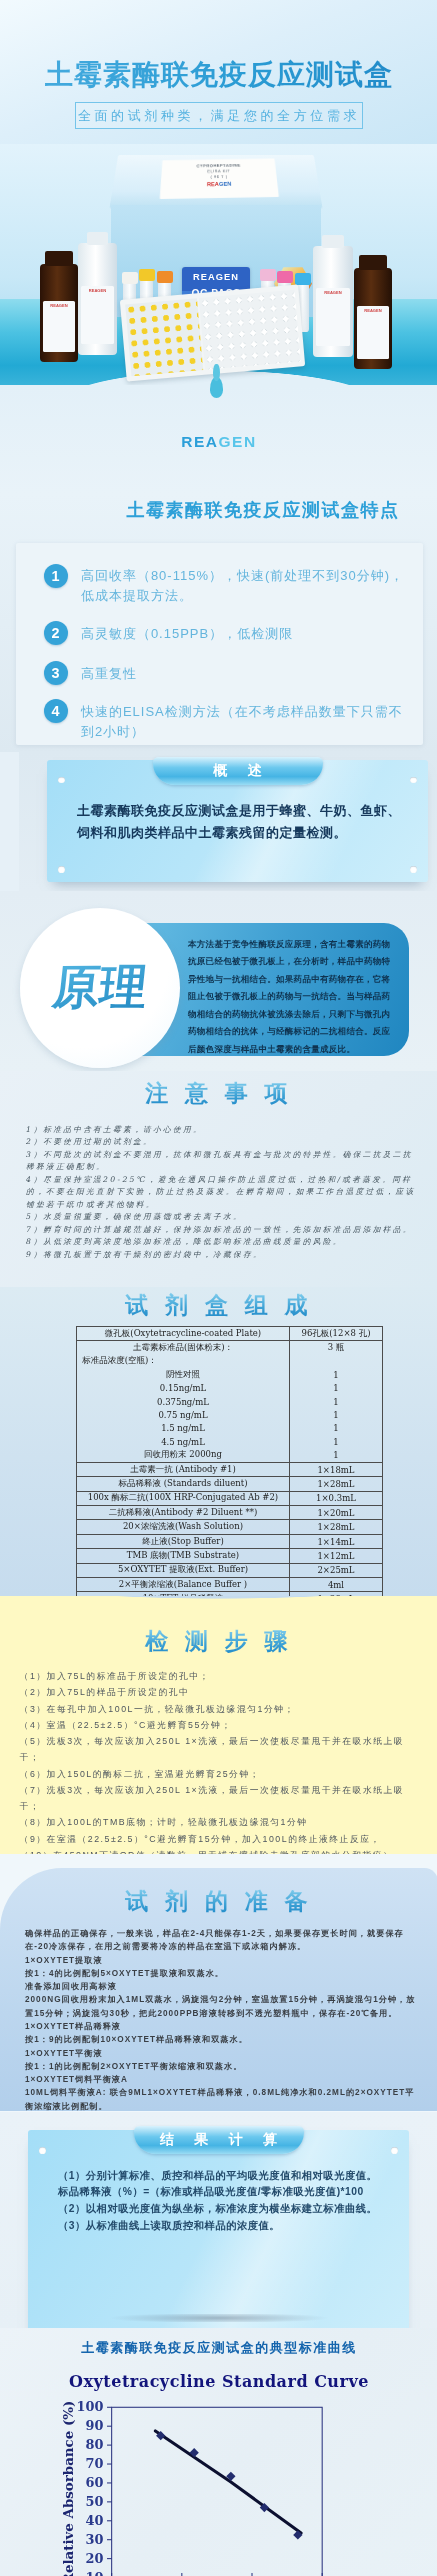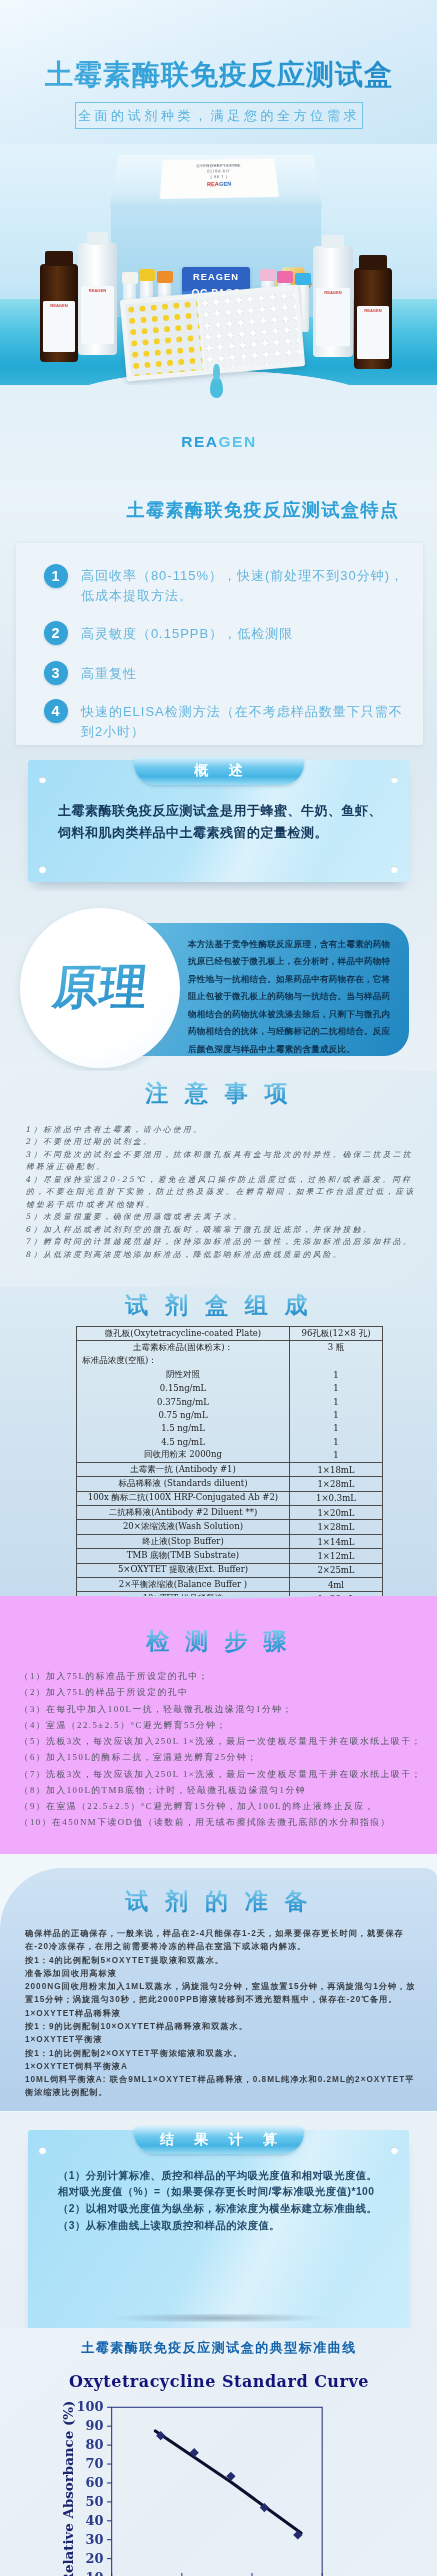--- a/index.html
+++ b/index.html
@@ -85,21 +85,21 @@
     box-shadow:0 8.2px 11.3px -6.2px rgba(110,140,165,.55);}
   .gpanel::before{content:"";position:absolute;inset:0;border-radius:3.1px;
     background:linear-gradient(115deg,transparent 46%,rgba(255,255,255,.45) 60%,transparent 78%);}
   .gtab{position:absolute;top:-3.1px;left:50%;transform:translateX(-50%);width:170px;height:28px;
     background:linear-gradient(180deg,#d9f2fd 0%,#6cc8ee 38%,#45b4e4 70%,#9adcf4 100%);
     border-radius:5.2px 5.2px 21.6px 21.6px;display:flex;align-items:center;justify-content:center;
     color:#fff;font-size:14px;font-weight:bold;letter-spacing:8.2px;text-indent:8.2px;
     box-shadow:0 1.5px 3.1px rgba(70,130,170,.35);}
   .gdot{position:absolute;width:6.7px;height:6.7px;border-radius:50%;background:#fff;
     box-shadow:inset 0 0.5px 1px rgba(120,150,170,.6);}
-  .overview{height:139px;background:linear-gradient(180deg,#dde9f1,#e3edf4);}
+  .overview{height:139px;background:linear-gradient(180deg,#dde9f1,#e3edf4);margin-left:19px;}
   .ovr-body{position:absolute;left:28px;right:28px;top:49px;font-size:13px;font-weight:bold;
     color:#16395c;letter-spacing:0.5px;line-height:1.7;}
 
   
   .principle{height:180px;background:linear-gradient(180deg,#e3edf4,#e8f1f6);}
   .pr-panel{position:absolute;left:77px;top:32px;width:332px;height:133px;border-radius:25px;
     background:linear-gradient(115deg,#73c6e9 0%,#3f9fd2 55%,#1f86c0 100%);}
   .pr-circle{position:absolute;left:19.6px;top:16.5px;width:160px;height:160px;border-radius:50%;
     background:radial-gradient(circle at 38% 32%,#ffffff 60%,#eef8fd 100%);
     display:flex;align-items:center;justify-content:center;box-shadow:0 3.1px 7.2px rgba(120,150,175,.25);}
@@ -126,21 +126,21 @@
   .ktable{position:absolute;left:76px;top:39px;width:305px;border:1px solid #4c4c4c;background:rgba(255,255,255,.06);}
   .krow{display:grid;grid-template-columns:69.5% 30.5%;}
   .krow.major{border-top:1px solid #4c4c4c;}
   .krow:first-child{border-top:none;}
   .kl,.kr{font-family:"DejaVu Serif",serif;font-size:8.5px;color:#1d1d1d;display:flex;
     align-items:center;justify-content:center;min-height:13.4px;padding:0 2.1px;text-align:center;}
   .kr{border-left:1px solid #4c4c4c;}
   .krow.left .kl{justify-content:flex-start;padding-left:5.2px;}
 
   
-  .steps{height:258px;background:#f0abfc;font-family:Liberation Serif, serif;}
+  .steps{height:258px;background:#fef9c3;}
   .steps::before{content:"";position:absolute;top:-1px;left:0;width:100%;height:36px;
     background:radial-gradient(115% 180% at 50% -90%,#c6dcee 55%,transparent 56%);}
   .steps .big-head{position:absolute;top:30px;}
   .step-list{position:absolute;left:19.6px;right:14.4px;top:72px;}
   .step-item{font-size:8.8px;color:#4e565e;letter-spacing:1.5px;line-height:1.85;}
 
   
   .prep{height:258px;background:#f0f7fb;}
   .prep-panel{position:absolute;left:0px;top:14.4px;width:438px;height:243px;border-radius:62px 13.4px 0 0;
     background:linear-gradient(180deg,#cfe2f4 0%,#bcd6ee 60%,#b2cfeb 100%);}
@@ -268,23 +268,23 @@
   </section>
 
   <section class="notes">
     <div class="big-head">注 意 事 项</div>
     <div class="note-list">
       <div class="note-item">1）标准品中含有土霉素，请小心使用。</div>
       <div class="note-item">2）不要使用过期的试剂盒。</div>
       <div class="note-item">3）不同批次的试剂盒不要混用，抗体和微孔板具有盒与批次的特异性。确保二抗及二抗稀释液正确配制。</div>
       <div class="note-item">4）尽量保持室温20-25℃，避免在通风口操作防止温度过低，过热和/或者蒸发。同样的，不要在阳光直射下实验，防止过热及蒸发。在孵育期间，如果工作台温度过低，应该铺垫若干纸巾或者其他物料。</div>
       <div class="note-item">5）水质量很重要，确保使用蒸馏或者去离子水。</div>
-      <div class="note-item">6）加入样品或者试剂到空的微孔板时，吸嘴靠于微孔接近底部，并保持接触。</div>
       <div class="note-item">7）孵育时间的计算越规范越好，保持添加标准品的一致性，先添加标准品后添加样品。</div>
       <div class="note-item">8）从低浓度到高浓度地添加标准品，降低影响标准品曲线质量的风险。</div>
+      <div class="note-item">9）将微孔板置于放有干燥剂的密封袋中，冷藏保存。</div>
     </div>
   </section>
 
   <section class="kit">
     <div class="big-head">试 剂 盒 组 成</div>
     <div class="ktable">
       <div class="krow major">
           <div class="kl">微孔板(Oxytetracycline-coated Plate)</div>
           <div class="kr">96孔板(12×8 孔)</div>
         </div>
@@ -381,20 +381,21 @@
       <div class="step-item">（9）在室温（22.5±2.5）°C避光孵育15分钟，加入100L的终止液终止反应，</div>
       <div class="step-item">（10）在450NM下读OD值（读数前，用无绒布擦拭除去微孔底部的水分和指痕）</div>
     </div>
   </section>
 
   <section class="prep">
     <div class="prep-panel"></div>
     <div class="big-head">试 剂 的 准 备</div>
     <div class="prep-list">
       <div class="prep-item">确保样品的正确保存，一般来说，样品在2-4只能保存1-2天，如果要保存更长时间，就要保存在-20冷冻保存，在用之前需要将冷冻的样品在室温下或冰箱内解冻。</div>
+      <div class="prep-item">1×OXYTET提取液</div>
       <div class="prep-item">按1：4的比例配制5×OXYTET提取液和双蒸水。</div>
       <div class="prep-item">准备添加回收用高标液</div>
       <div class="prep-item">2000NG回收用粉末加入1ML双蒸水，涡旋混匀2分钟，室温放置15分钟，再涡旋混匀1分钟，放置15分钟；涡旋混匀30秒，把此2000PPB溶液转移到不透光塑料瓶中，保存在-20℃备用。</div>
       <div class="prep-item">1×OXYTET样品稀释液</div>
       <div class="prep-item">按1：9的比例配制10×OXYTET样品稀释液和双蒸水。</div>
       <div class="prep-item">1×OXYTET平衡液</div>
       <div class="prep-item">按1：1的比例配制2×OXYTET平衡浓缩液和双蒸水。</div>
       <div class="prep-item">1×OXYTET饲料平衡液A</div>
       <div class="prep-item">10ML饲料平衡液A: 联合9ML1×OXYTET样品稀释液，0.8ML纯净水和0.2ML的2×OXYTET平衡浓缩液比例配制。</div>
     </div>
@@ -402,21 +403,21 @@
 
   <section class="results">
     <div class="gpanel res-panel">
       <div class="gtab">结 果 计 算</div>
       <div class="gdot" style="left:11.3px;top:17.5px"></div>
       <div class="gdot" style="right:11.3px;top:17.5px"></div>
       <div class="gdot" style="left:11.3px;bottom:11.3px"></div>
       <div class="gdot" style="right:11.3px;bottom:11.3px"></div>
       <div class="res-body">
         <div class="res-line">（1）分别计算标准、质控和样品的平均吸光度值和相对吸光度值。</div>
-        <div class="res-line">相对吸光度值（%）=（如果要保存更长时间/零标准吸光度值)*100</div>
+        <div class="res-line">标品稀释液（%）=（标准或样品吸光度值/零标准吸光度值)*100</div>
         <div class="res-line">（2）以相对吸光度值为纵坐标，标准浓度为横坐标建立标准曲线。</div>
         <div class="res-line">（3）从标准曲线上读取质控和样品的浓度值。</div>
       </div>
     </div>
     <div class="res-shadow"></div>
   </section>
 
   <section class="curve">
     <div class="curve-cn">土霉素酶联免疫反应测试盒的典型标准曲线</div>
     <div class="curve-en">Oxytetracycline Standard Curve</div>

